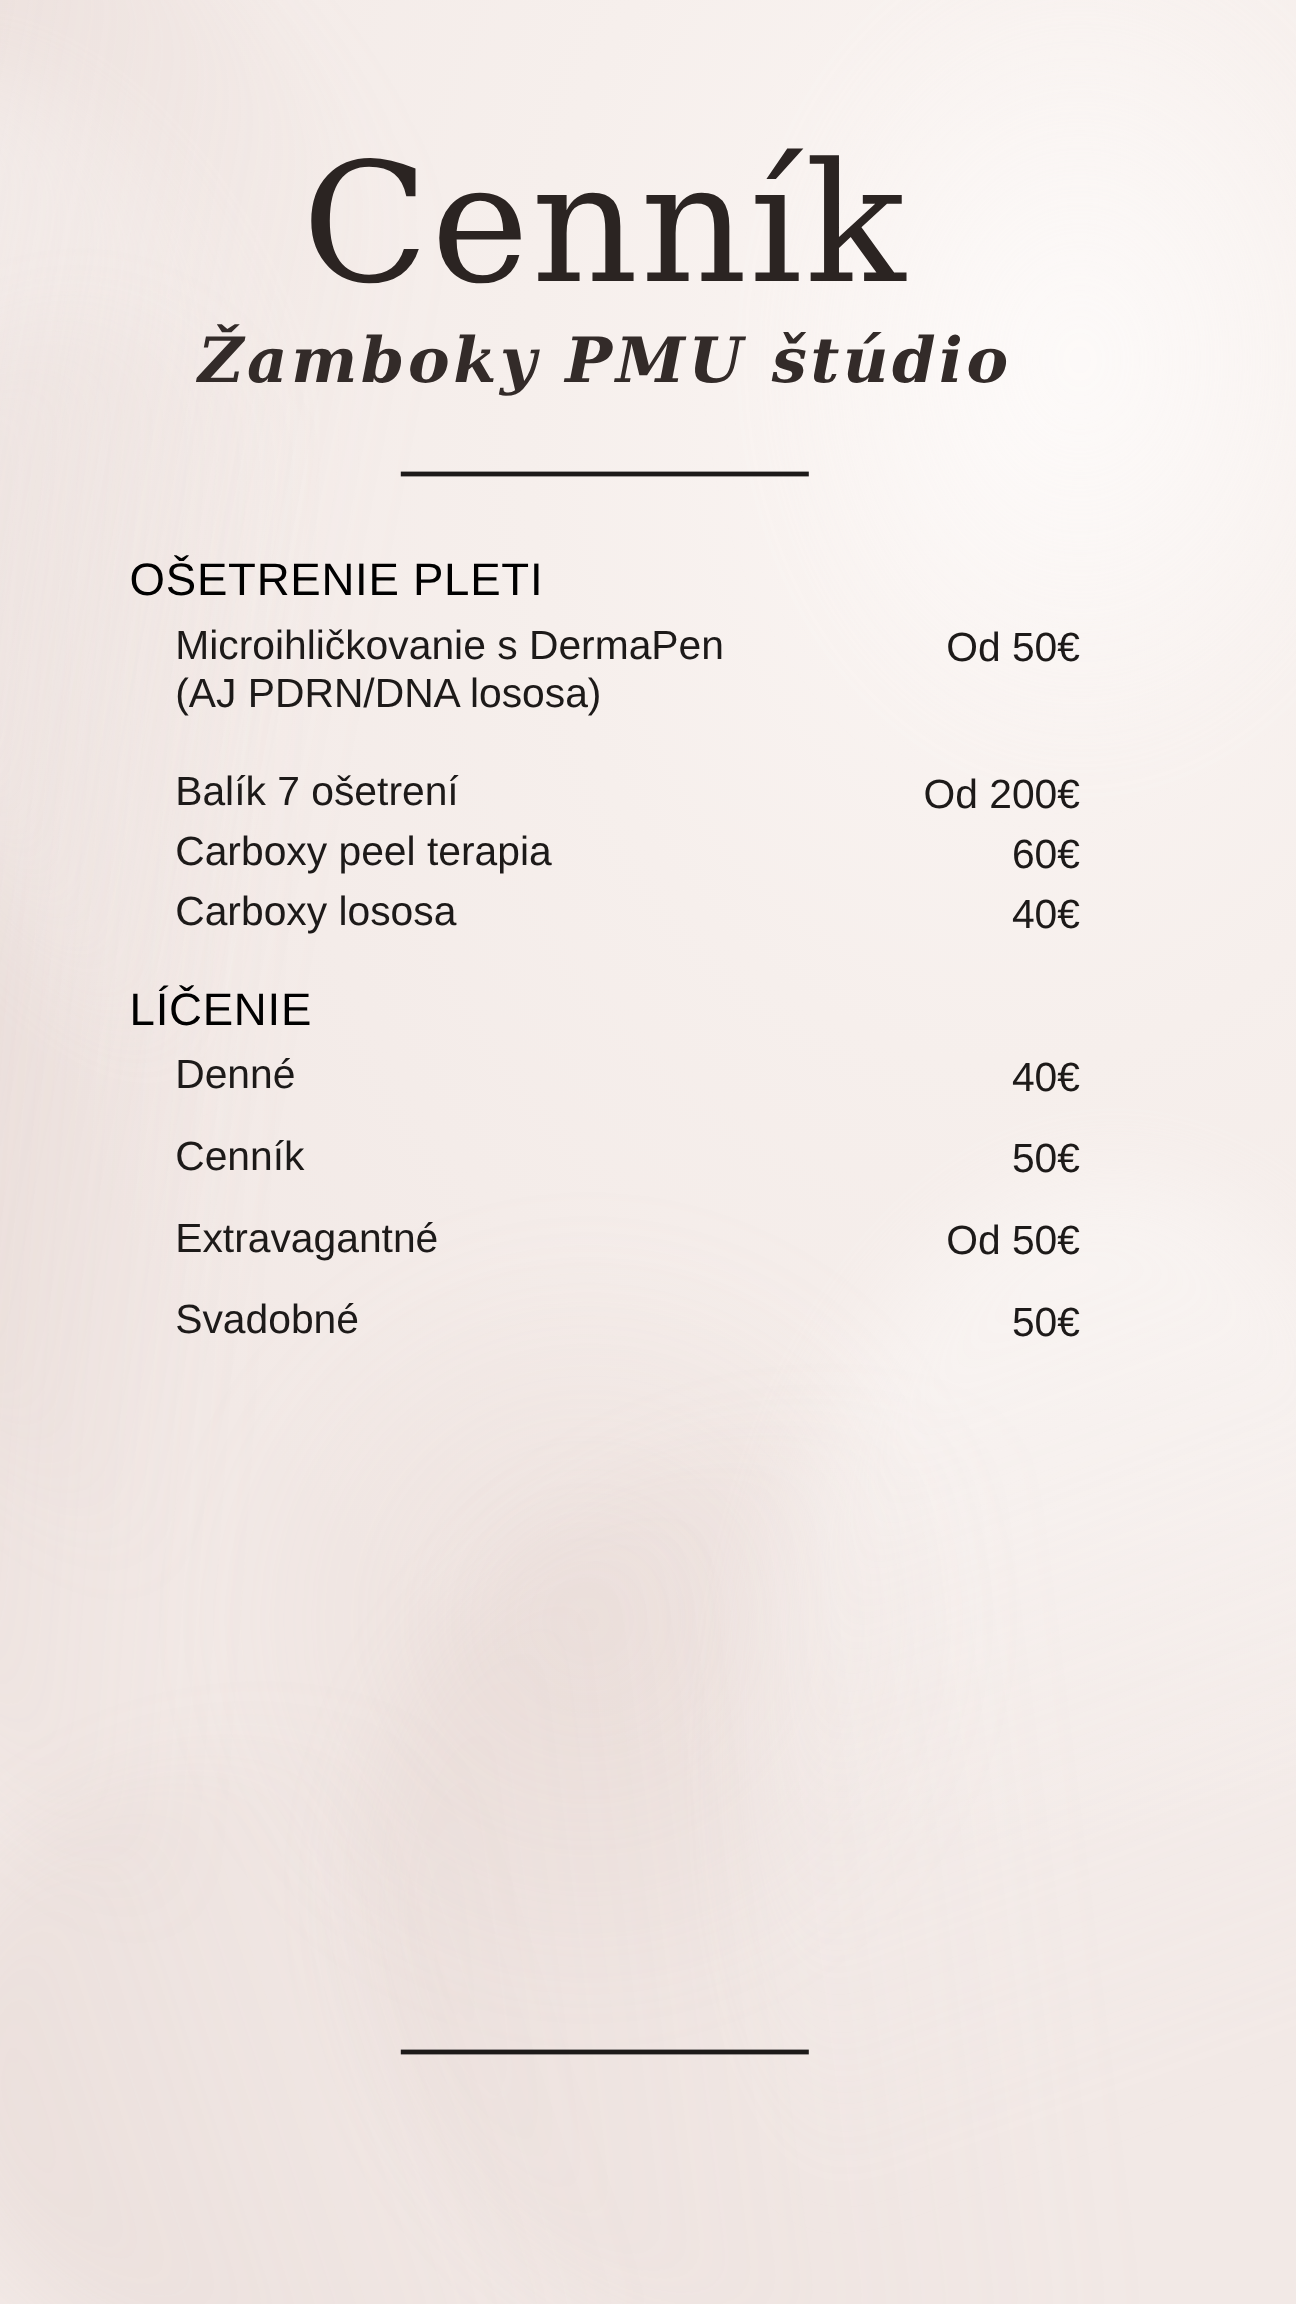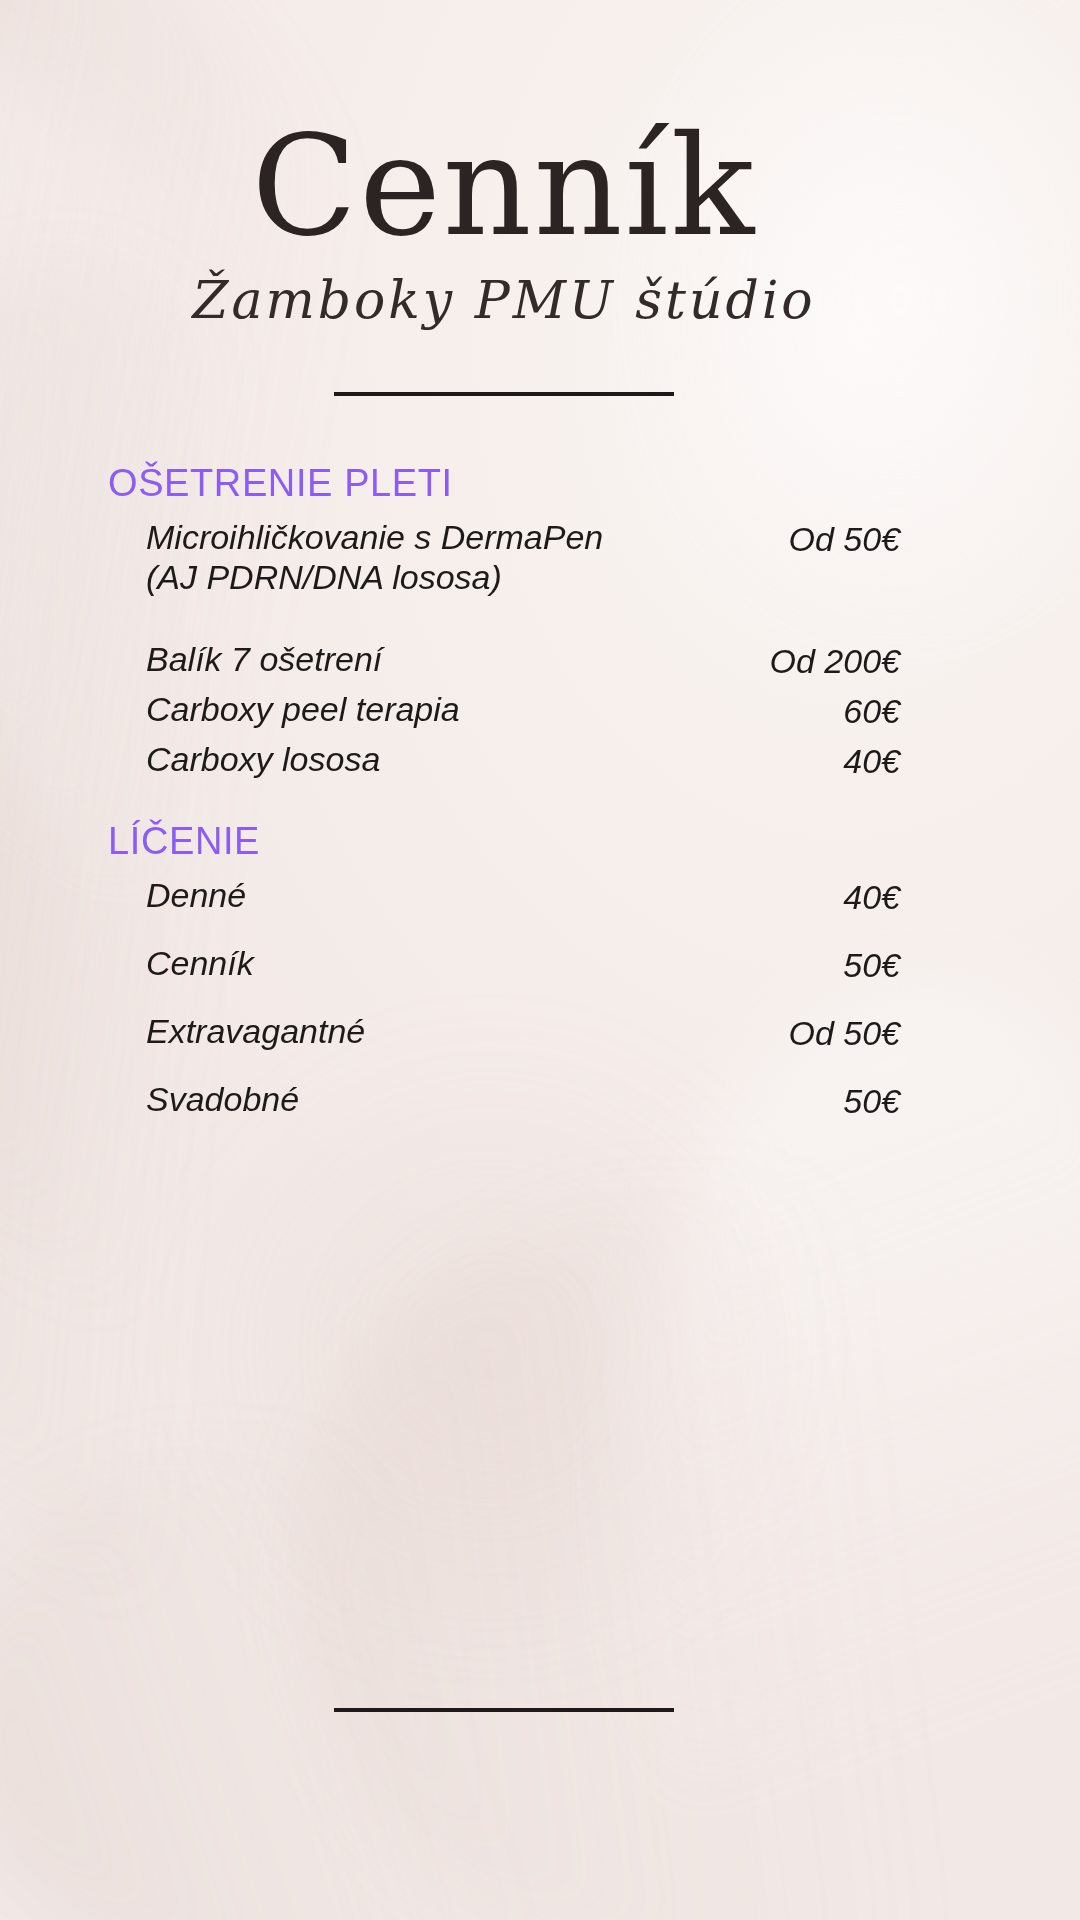--- a/index.html
+++ b/index.html
@@ -78,21 +78,21 @@
     font-weight: 400;
     margin: 0;
   }
   .subtitle {
     font-family: "DejaVu Serif", "Liberation Serif", serif;
     font-style: italic;
     font-size: 52px;
     letter-spacing: 3px;
     color: #332b29;
     margin: 14px 0 0 0;
-    font-weight: 400;
+    font-weight: 700;
   }
   .rule-top {
     width: 340px;
     height: 4px;
     background: #1d1a19;
     margin: 62px auto 0 auto;
   }
   .rule-bottom {
     position: absolute;
     left: 50%;
@@ -103,35 +103,34 @@
     background: #1d1a19;
   }
 
   .menu {
     margin-top: 66px;
     padding: 0 108px 0 108px;
   }
   .section-title {
     font-size: 38px;
     letter-spacing: .6px;
-    color: #8b5cf6;
+    color: #000000;
     margin: 0 0 12px 0;
     font-weight: 400;
   }
   .section + .section { margin-top: 38px; }
 
   .rows { padding-left: 38px; }
 
   .row {
     display: flex;
     align-items: flex-start;
     justify-content: space-between;
     gap: 24px;
     margin-bottom: 8px;
-    font-style: italic;
   }
   .row.spaced { margin-top: 42px; }
   .row-name {
     font-size: 34px;
     line-height: 1.18;
     color: #1d1a19;
     white-space: pre-line;
     max-width: 620px;
   }
   .row-price {

